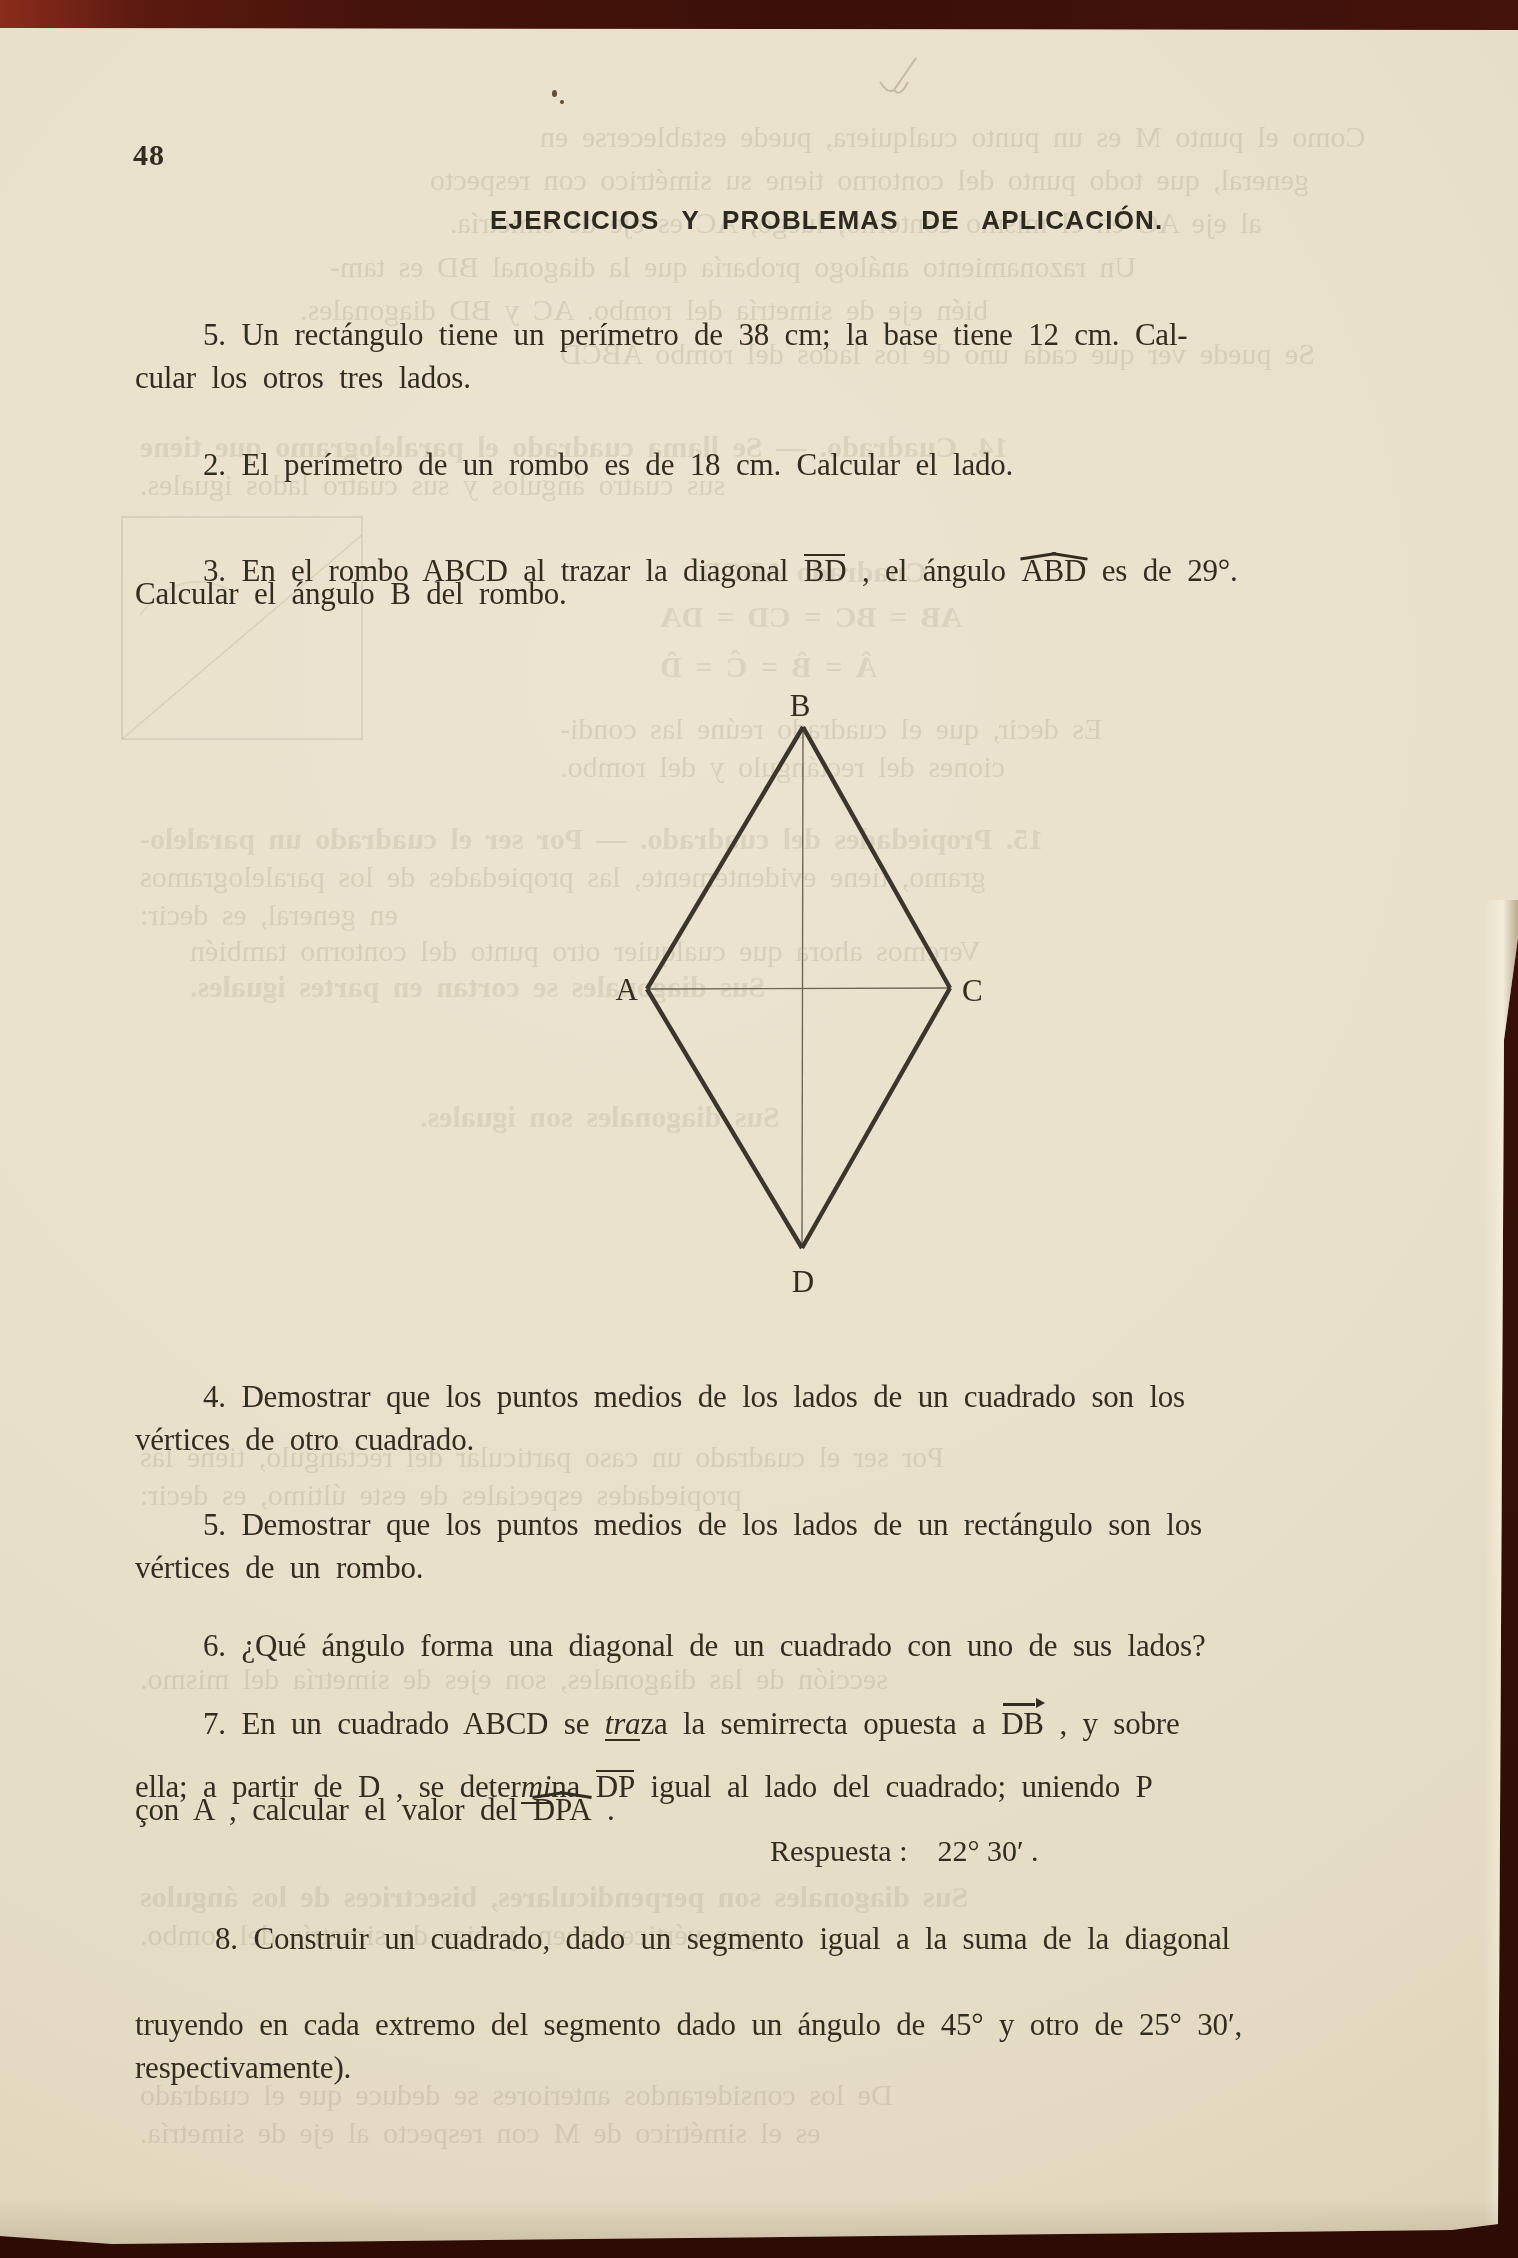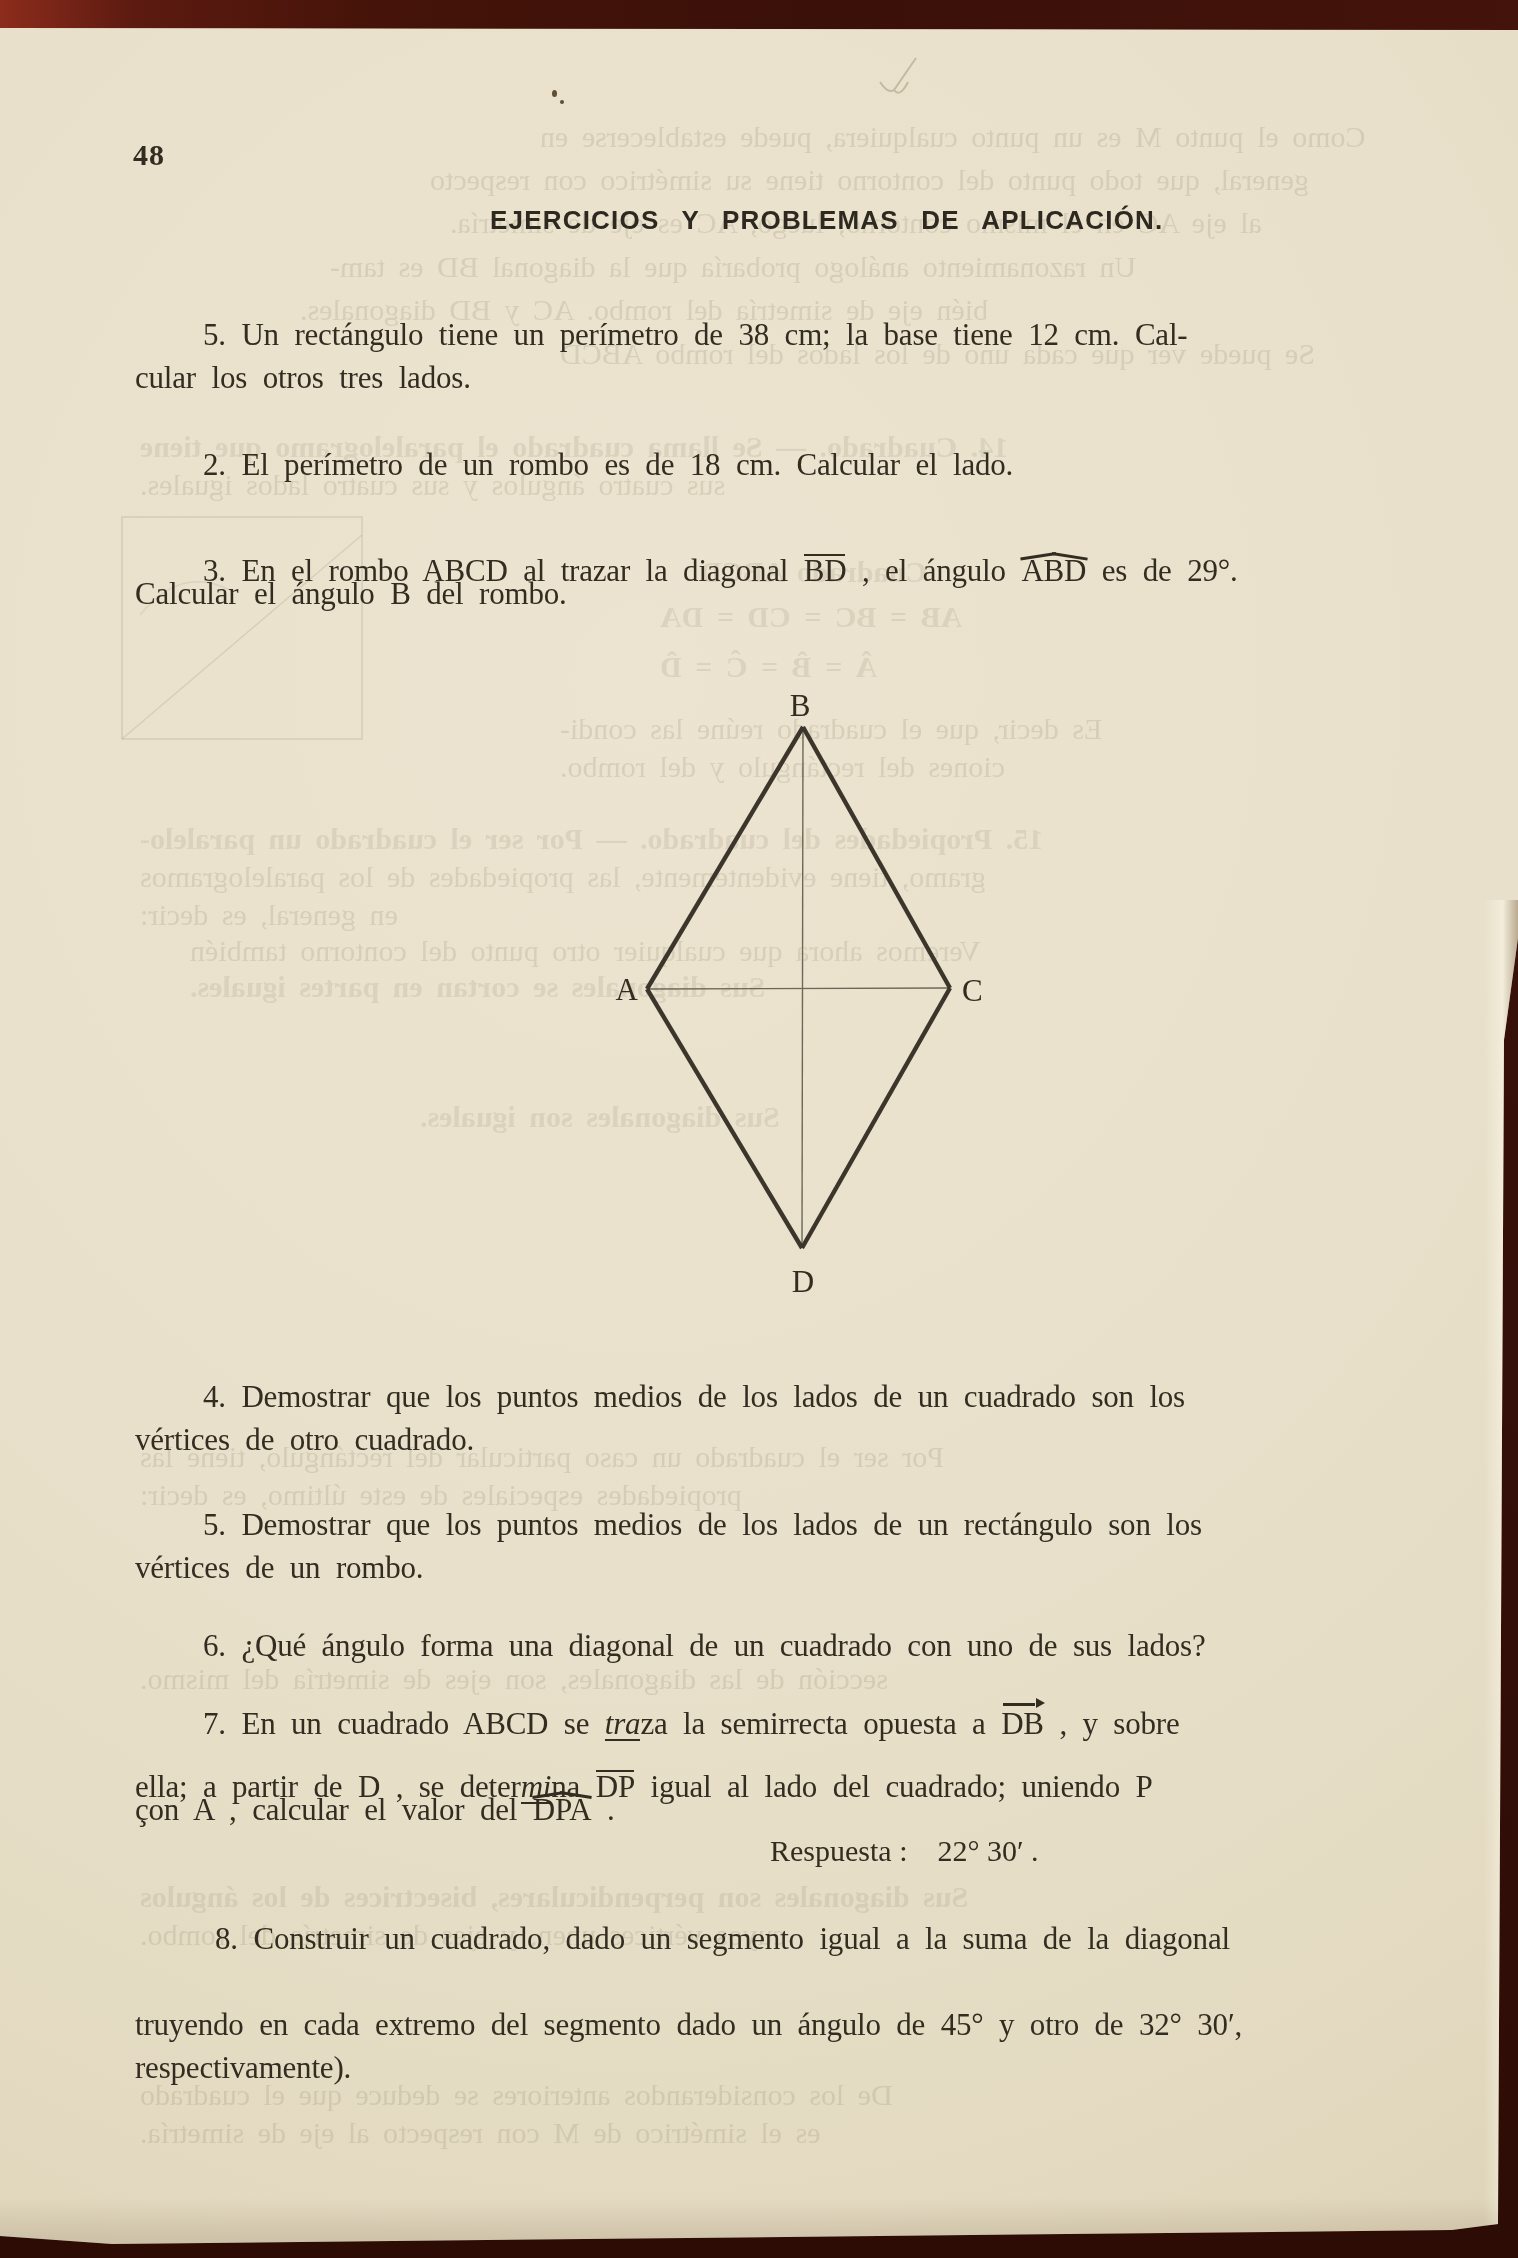--- a/index.html
+++ b/index.html
@@ -149,19 +149,19 @@
 
     <div class="ln" style="top:1706px;left:203px"><span>7.  En un cuadrado ABCD se </span><span class="m-underline">tra</span><span>za la semirrecta opuesta a </span><span class="m-vec">DB</span><span> , y sobre</span></div>
     <div class="ln" style="top:1792px;left:135px"><span>çon A , calcular el valor del </span><span class="m-hat">DPA</span><span> .</span></div>
     <div class="ln" style="top:1749px;left:135px"><span>ella; a partir de D , se deter</span><span class="m-underline">mi</span><span>na </span><span class="m-overline">DP</span><span> igual al lado del cuadrado; uniendo P</span></div>
 
     <div class="ans">
       <span>Respuesta :</span><span class="val">22° 30′ .</span>
     </div>
 
     <div class="ln" style="top:1921px;left:215px"><span>8.  Construir un cuadrado, dado un segmento igual a la suma de la diagonal</span></div>
-    <div class="ln" style="top:2007px;left:135px"><span>truyendo en cada extremo del segmento dado un ángulo de 45° y otro de 32° 30′,</span></div>
+    <div class="ln" style="top:2007px;left:135px"><span>truyendo en cada extremo del segmento dado un ángulo de 45° y otro de 25° 30′,</span></div>
     <div class="ln" style="top:2050px;left:135px"><span>respectivamente).</span></div>
 
     <div class="edge-shade-right"></div>
     <div class="edge-shade-bottom"></div>
   </div>
 </div>
 
 </body></html>

